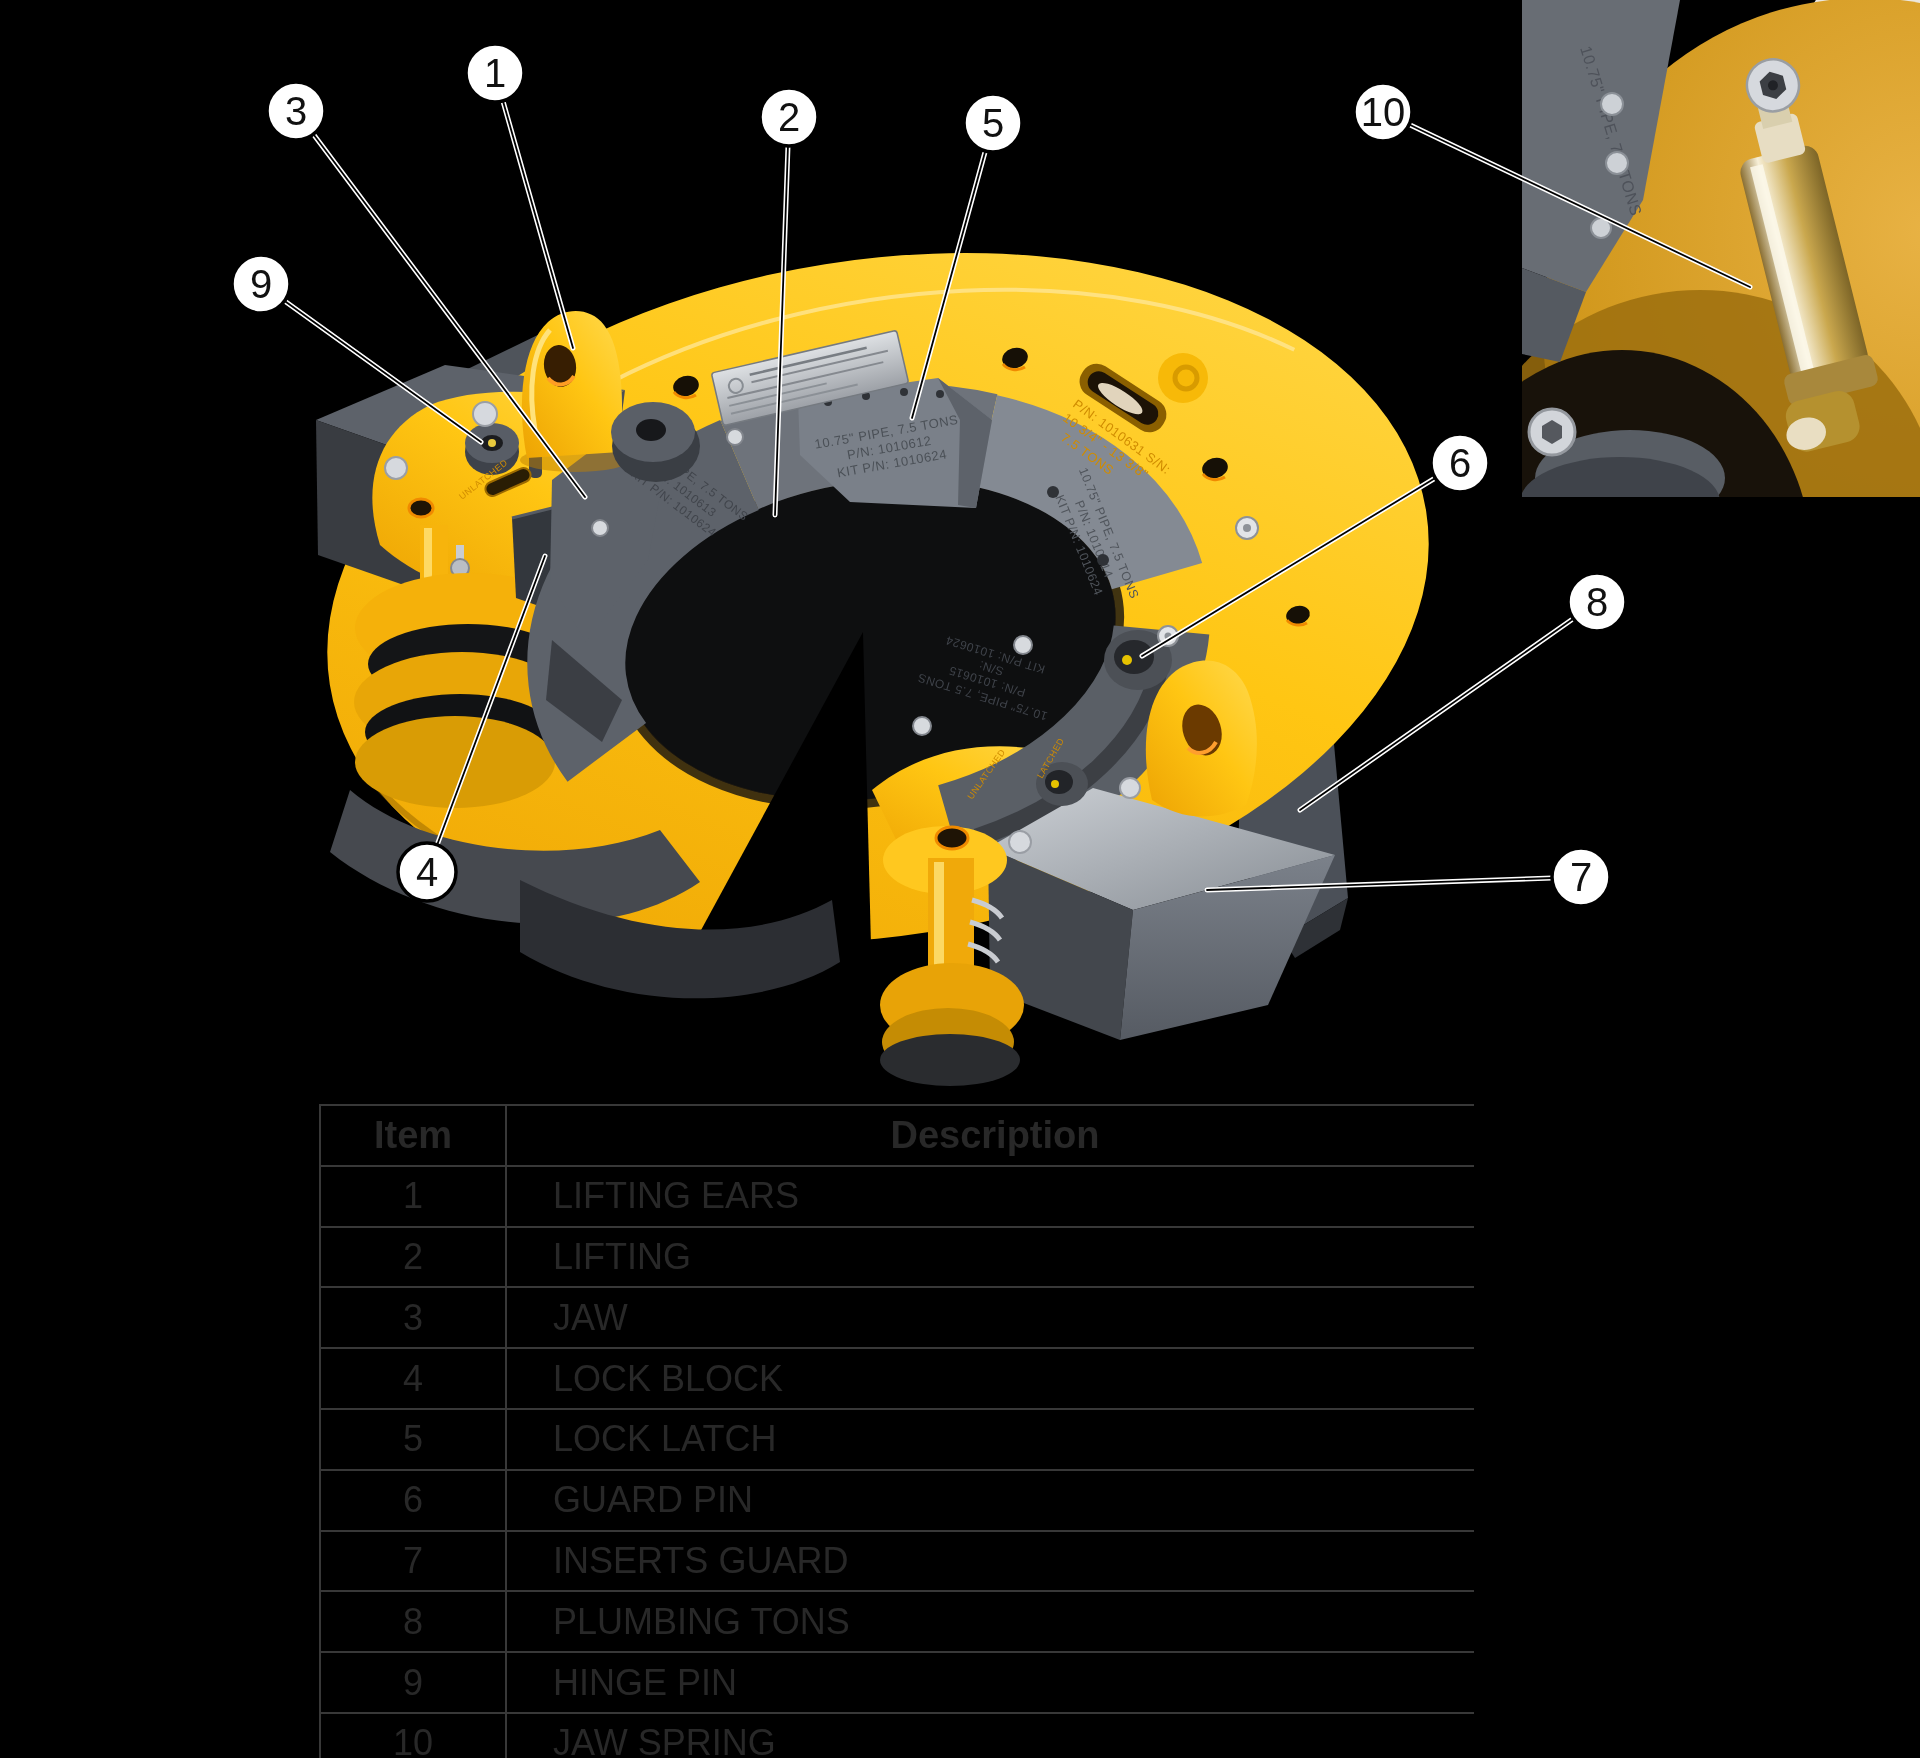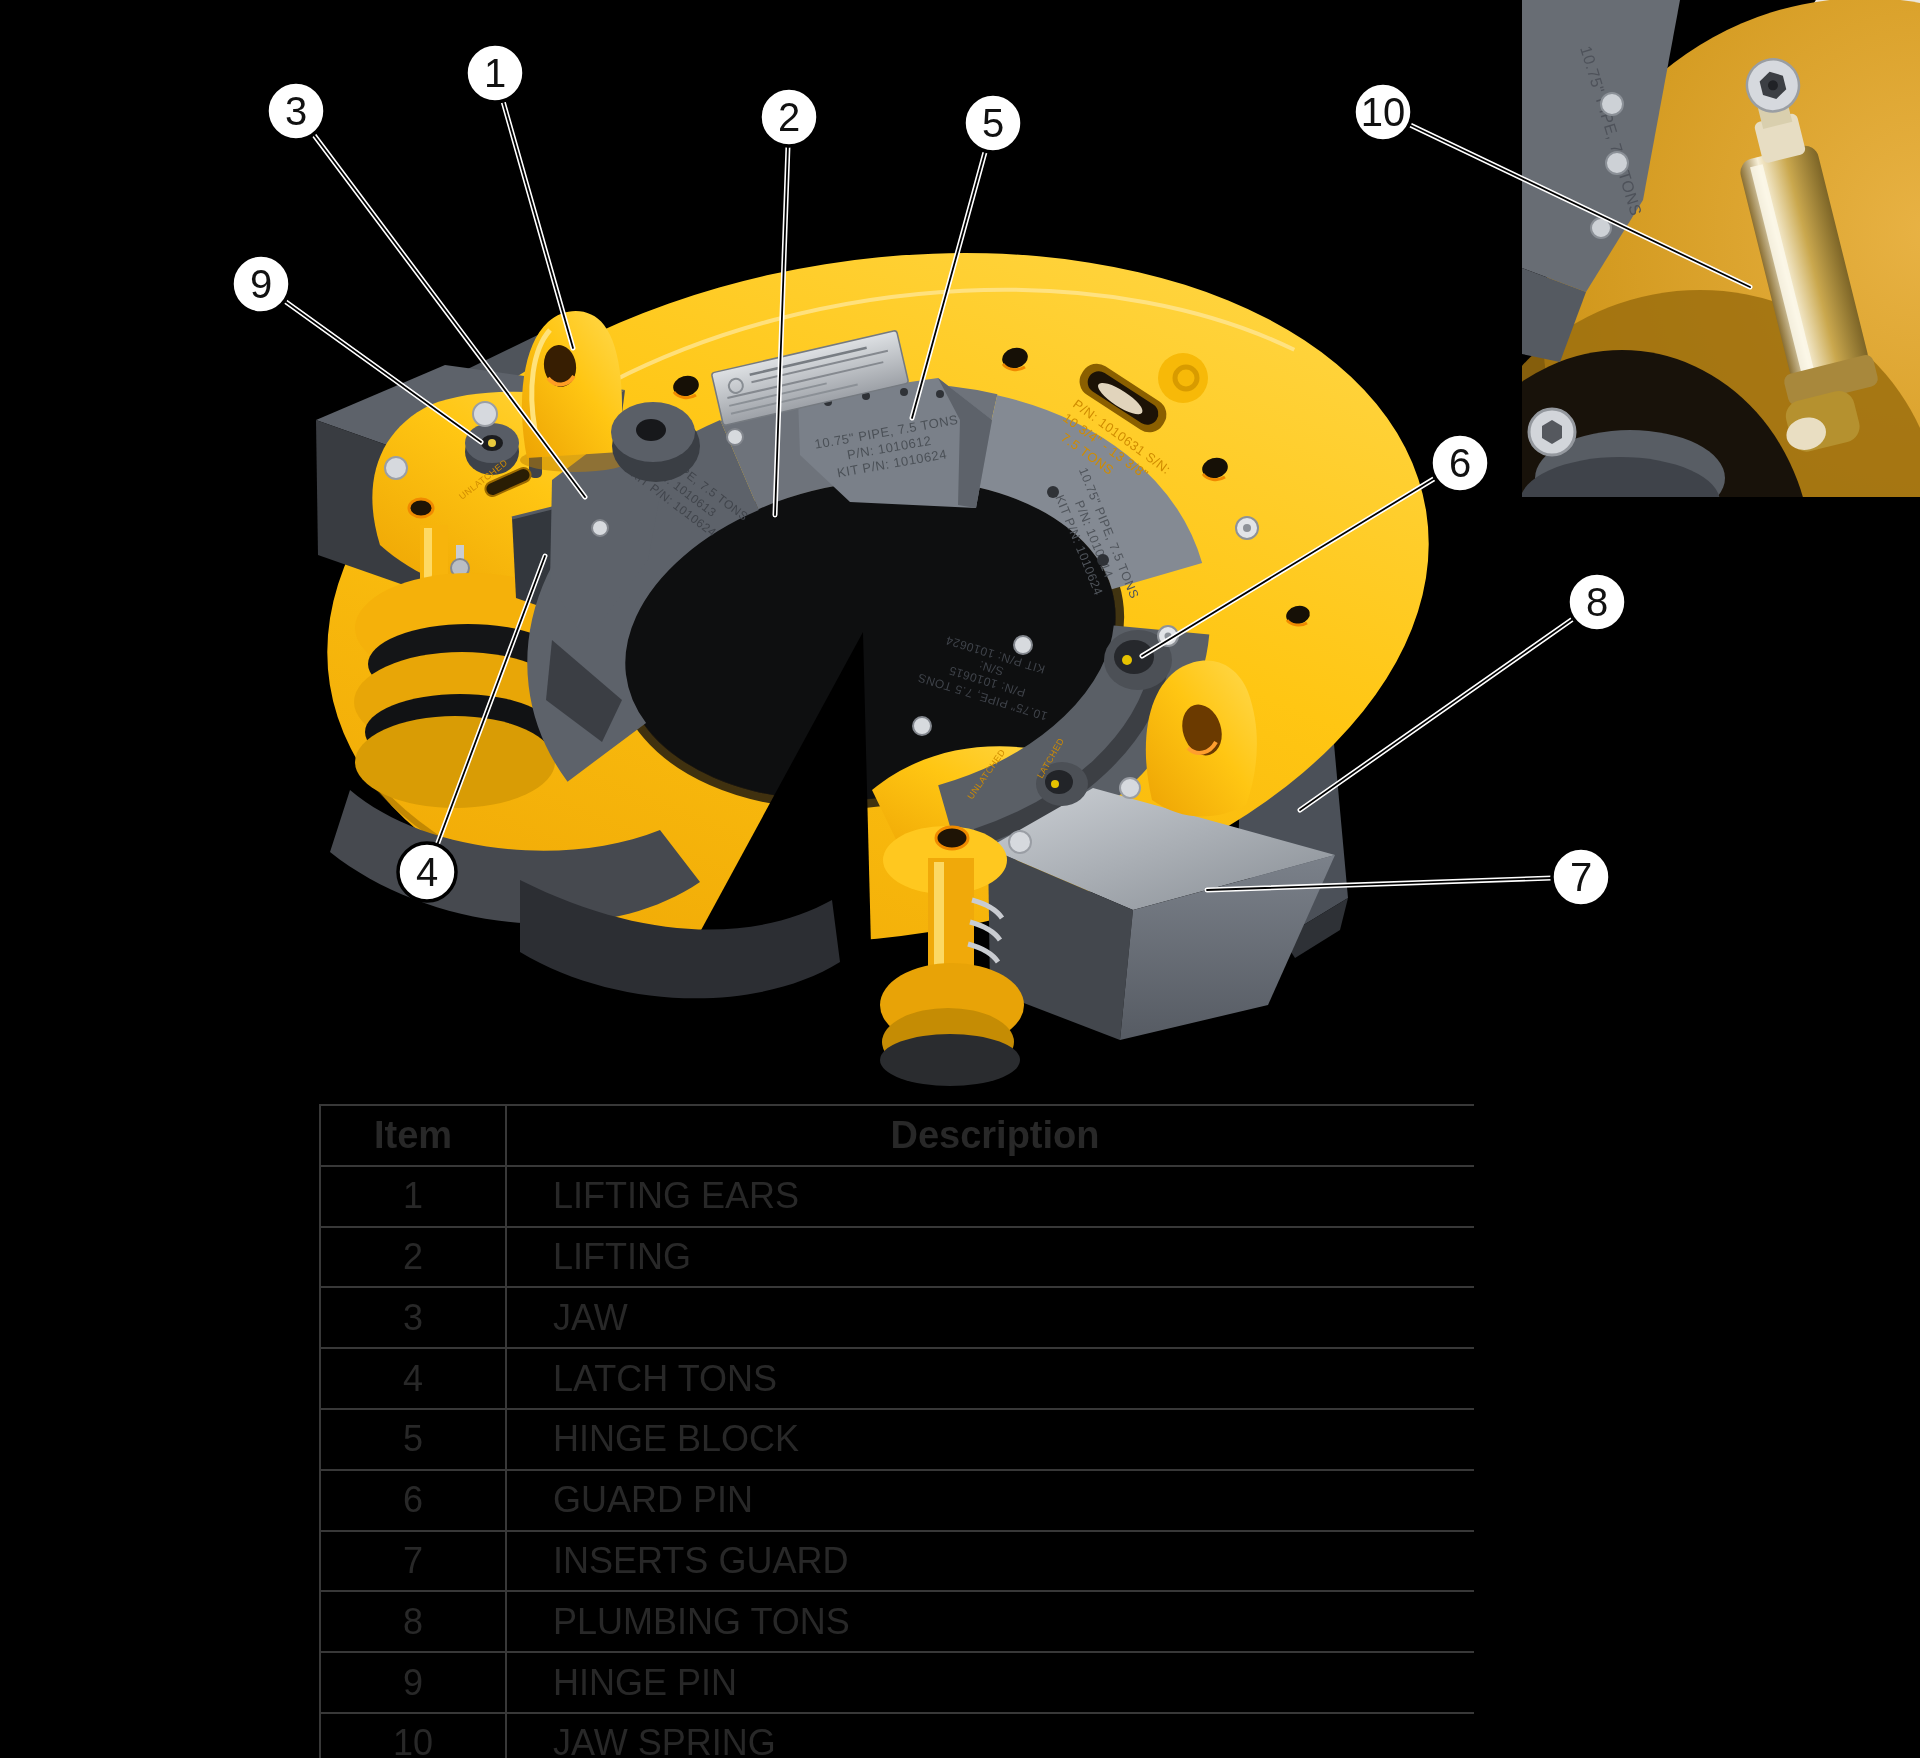--- a/index.html
+++ b/index.html
@@ -387,25 +387,25 @@
   <tr>
     <td class="c-item">2</td>
     <td class="c-desc">LIFTING</td>
   </tr>
   <tr>
     <td class="c-item">3</td>
     <td class="c-desc">JAW</td>
   </tr>
   <tr>
     <td class="c-item">4</td>
-    <td class="c-desc">LATCH TONS</td>
+    <td class="c-desc">LOCK BLOCK</td>
   </tr>
   <tr>
     <td class="c-item">5</td>
-    <td class="c-desc">HINGE BLOCK</td>
+    <td class="c-desc">LOCK LATCH</td>
   </tr>
   <tr>
     <td class="c-item">6</td>
     <td class="c-desc">GUARD PIN</td>
   </tr>
   <tr>
     <td class="c-item">7</td>
     <td class="c-desc">INSERTS GUARD</td>
   </tr>
   <tr>

